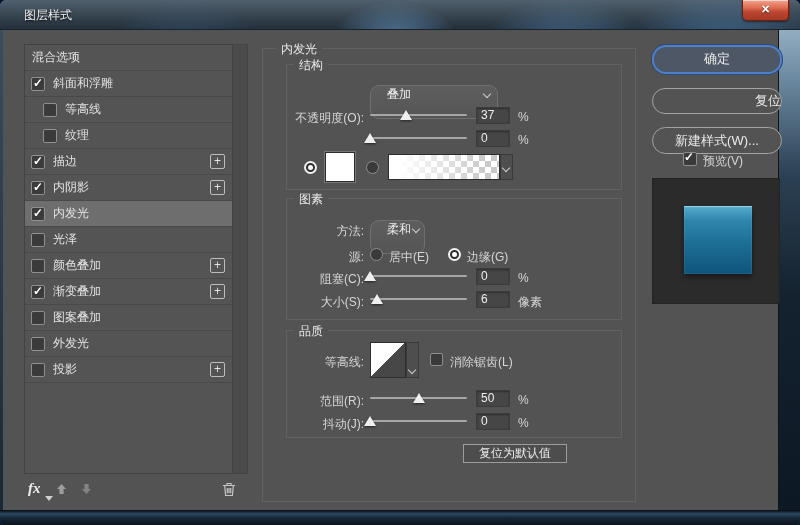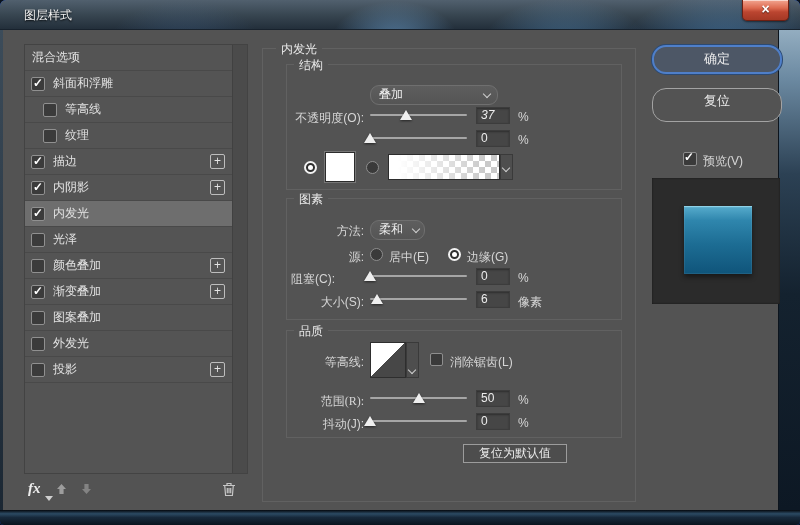--- a/index.html
+++ b/index.html
@@ -57,23 +57,23 @@
   .fx-caret{position:absolute;left:45px;top:496px;width:0;height:0;
     border-left:4px solid transparent;border-right:4px solid transparent;
     border-top:5px solid #d0d0d0;}
   .foot-icon{position:absolute;top:482px;}
   
   .group{position:absolute;border:1px solid #616161;}
   .legend{position:absolute;background:#535353;padding:0 5px;font-size:12px;
     color:#e9e9e9;z-index:3;}
   .lbl{position:absolute;font-size:12px;color:#d6d6d6;text-align:right;white-space:nowrap;}
   .unit{position:absolute;font-size:12px;color:#d6d6d6;}
-  .dd{position:absolute;height:20px;background:linear-gradient(180deg,#5e5e5e,#555);
+  .dd{position:absolute;height:34px;background:linear-gradient(180deg,#5e5e5e,#555);
     border:1px solid #6f6f6f;border-radius:9px;color:#eee;font-size:12px;
-    padding-left:8px;line-height:16px;}
+    padding-left:16px;line-height:16px;}
   .chev{position:absolute;right:7px;top:5px;width:6px;height:6px;
     border-right:1.6px solid #cfcfcf;border-bottom:1.6px solid #cfcfcf;
     transform:rotate(45deg);}
   .slider{position:absolute;width:97px;height:18px;}
   .slider .track{position:absolute;left:0;right:0;top:8px;height:2px;
     background:#a6a6a6;border-radius:1px;}
   .slider .thumb{position:absolute;top:4px;width:0;height:0;margin-left:-6px;
     border-left:6px solid transparent;border-right:6px solid transparent;
     border-bottom:10px solid #efefef;
     filter:drop-shadow(0 1px 1px rgba(0,0,0,.55));}
@@ -231,21 +231,21 @@
   <div class="dd" style="left:370px;top:85px;width:128px;">
     <span>叠加</span>
     <span class="chev"></span>
   </div>
 
   <span class="lbl" style="left:250px;top:110px;width:114px;">不透明度(O):</span>
   <div class="slider" style="left:370px;top:106px;">
     <div class="track"></div>
     <div class="thumb" style="left: 37%;"></div>
   </div>
-  <div class="valbox" style="left:476px;top:107px;font-style:italic;">37</div>
+  <div class="valbox" style="left:476px;top:107px;">37</div>
   <span class="unit" style="left:518px;top:110px;">%</span>
 
   <div class="slider" style="left:370px;top:129px;">
     <div class="track"></div>
     <div class="thumb" style="left: 0%;"></div>
   </div>
   <div class="valbox" style="left:476px;top:130px;">0</div>
   <span class="unit" style="left:518px;top:133px;">%</span>
 
   <span class="radio sel" style="left:304px;top:161px;"></span>
@@ -264,21 +264,21 @@
     <span>柔和</span>
     <span class="chev" style="right:5px;"></span>
   </div>
 
   <span class="lbl" style="left:250px;top:249px;width:114px;">源:</span>
   <span class="radio" style="left:370px;top:248px;"></span>
   <span class="lbl" style="left:389px;top:249px;width:48px;text-align:left;">居中(E)</span>
   <span class="radio sel" style="left:448px;top:248px;"></span>
   <span class="lbl" style="left:467px;top:249px;width:50px;text-align:left;">边缘(G)</span>
 
-  <span class="lbl" style="left:256px;top:271px;width:114px;text-align:center;">阻塞(C):</span>
+  <span class="lbl" style="left:250px;top:271px;width:114px;">阻塞(C):</span>
   <div class="slider" style="left:370px;top:267px;">
     <div class="track"></div>
     <div class="thumb" style="left: 0%;"></div>
   </div>
   <div class="valbox" style="left:476px;top:268px;">0</div>
   <span class="unit" style="left:518px;top:271px;">%</span>
 
   <span class="lbl" style="left:250px;top:294px;width:114px;">大小(S):</span>
   <div class="slider" style="left:370px;top:290px;">
     <div class="track"></div>
@@ -293,40 +293,41 @@
   <span class="lbl" style="left:250px;top:354px;width:114px;">等高线:</span>
   <div class="contour" style="left:370px;top:342px;"></div>
   <div class="ddstrip" style="left:406px;top:342px;height:36px;">
     <span class="chev" style="right:3px;top:24px;"></span>
   </div>
   <span class="checkbox" style="left:430px;top:353px;">
     
   </span>
   <span class="lbl" style="left:450px;top:354px;width:90px;text-align:left;">消除锯齿(L)</span>
 
-  <span class="lbl" style="left:250px;top:393px;width:114px;font-family:Liberation Serif, serif;">范围(R):</span>
+  <span class="lbl" style="left:250px;top:393px;width:114px;">范围(R):</span>
   <div class="slider" style="left:370px;top:389px;">
     <div class="track"></div>
     <div class="thumb" style="left: 50%;"></div>
   </div>
   <div class="valbox" style="left:476px;top:390px;">50</div>
   <span class="unit" style="left:518px;top:393px;">%</span>
 
   <span class="lbl" style="left:250px;top:416px;width:114px;">抖动(J):</span>
   <div class="slider" style="left:370px;top:412px;">
     <div class="track"></div>
     <div class="thumb" style="left: 0%;"></div>
   </div>
   <div class="valbox" style="left:476px;top:413px;">0</div>
   <span class="unit" style="left:518px;top:416px;">%</span>
 
   <div class="flatbtn" style="left:463px;top:444px;width:104px;">复位为默认值</div>
 
   <div class="pill ok" style="top:45px;height:29px;line-height:24px;">确定</div>
-  <div class="pill" style="top:88px;height:34px;line-height:24px;">复位</div>
+  <div class="pill" style="top:88px;height:26px;line-height:24px;text-align:right;">复位</div>
+  <div class="pill" style="top:127px;height:27px;line-height:25px;">新建样式(W)...</div>
 
   <span class="checkbox on" style="left:683px;top:152px;width:14px;height:14px;">
     <span class="mark">✓</span>
   </span>
   <span class="lbl" style="left:703px;top:153px;width:60px;text-align:left;">预览(V)</span>
 
   <div class="preview-box">
     <div class="preview-square"></div>
   </div>
 

